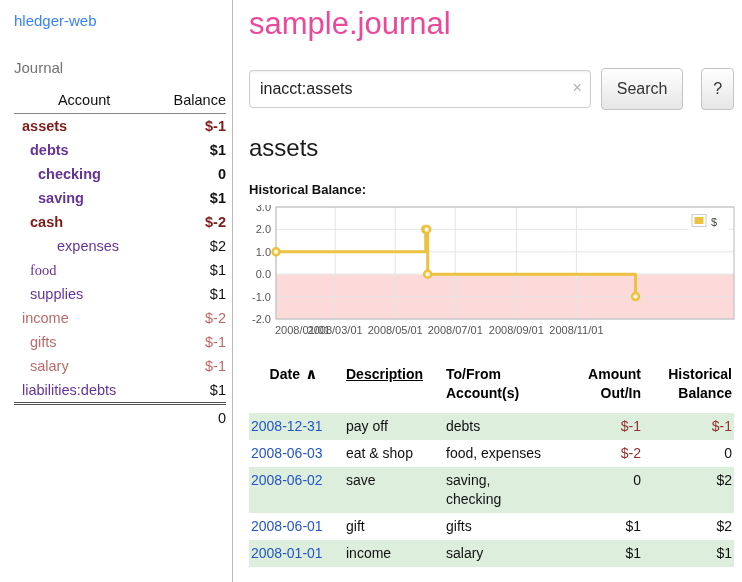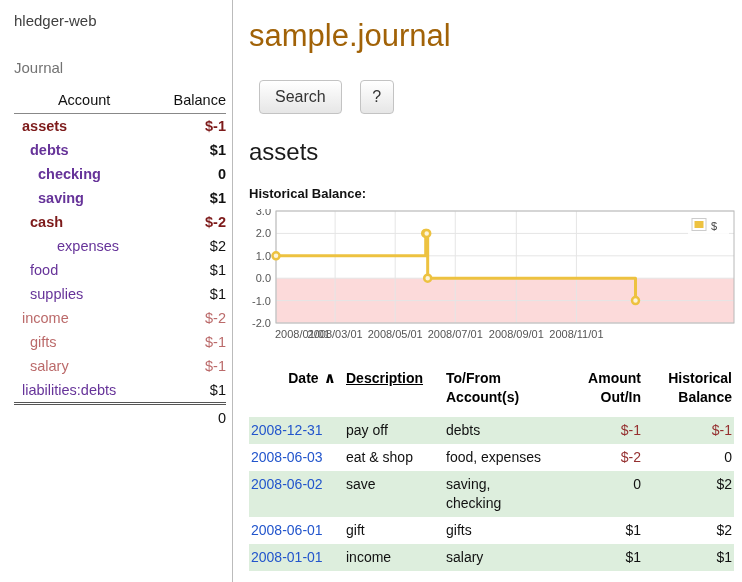--- a/index.html
+++ b/index.html
@@ -9,51 +9,51 @@
     background: #fff; color: #111; font-size: 14px;
   }
   .page { display: flex; width: 742px; height: 582px; overflow: hidden; }
 
   
   .sidebar {
     flex: 0 0 233px; width: 233px;
     border-right: 1px solid #bbb;
     padding: 12px 6px 0 14px;
   }
-  .brand { display: block; color: #404040; font-size: 15px; text-decoration: none; cursor: pointer; }
+  .brand { display: block; color: #3b82f6; font-size: 15px; text-decoration: none; cursor: pointer; }
   .journal-link { display: block; margin-top: 30px; color: #737373; font-size: 15px; text-decoration: none; cursor: pointer; }
   table.accounts { width: 100%; border-collapse: collapse; margin-top: 14px; font-size: 14.5px; }
   table.accounts th {
     font-weight: normal; text-align: center; color: #111;
     border-bottom: 1px solid #888; padding: 2px 0 5px;
   }
   table.accounts th.bal-h { text-align: right; }
   table.accounts td { padding: 3px 0; line-height: 18px; white-space: nowrap; }
   td.bal { text-align: right; }
   tr.total-row td { border-top: 3px double #555; padding-top: 4px; }
   a.acct { text-decoration: none; cursor: pointer; }
   .c-purple { color: #663399; }
   .c-maroon { color: #7d1a1a; }
   .c-rose   { color: #bb6a6a; }
   .c-black  { color: #111; }
   .bold { font-weight: bold; }
 
   
   main { flex: 1; padding: 2px 8px 0 16px; overflow: hidden; }
-  h1 { font-size: 31px; font-weight: normal; color: #a16207; margin: 16px 0 26px; }
+  h1 { font-size: 31px; font-weight: normal; color: #ec4899; margin: 4px 0 26px; }
   .searchbar { display: flex; align-items: center; margin-bottom: 24px; }
   .search-wrap { position: relative; width: 358px; }
   .search-wrap input {
     width: 100%; height: 38px; border: 1px solid #ccc; border-radius: 4px;
     padding: 6px 28px 6px 10px; font-size: 16px; font-family: inherit; color: #222;
     box-shadow: inset 0 1px 2px rgba(0,0,0,0.06);
   }
   .clear { position: absolute; right: 9px; top: 9px; color: #b3b3b3; font-size: 16px; cursor: pointer; }
   .btn {
-    height: 34px; margin-left: 10px; padding: 0 15px; font-size: 16px; font-family: inherit;
+    height: 42px; margin-left: 10px; padding: 0 15px; font-size: 16px; font-family: inherit;
     color: #333; background: linear-gradient(#ffffff, #e6e6e6);
     border: 1px solid #c3c3c3; border-radius: 4px; cursor: pointer;
   }
   .btn.help { margin-left: 18px; width: 34px; padding: 0; }
   h2 { font-size: 24px; font-weight: normal; color: #1a1a1a; margin: 0 0 20px; }
   .chart-title { font-size: 13px; font-weight: bold; margin: 0 0 8px; }
   #chart { width: 487px; height: 134px; }
 
   
   table.register { width: 100%; border-collapse: collapse; margin-top: 26px; table-layout: fixed; }
@@ -112,21 +112,21 @@
           </tr>
           <tr>
             <td style="padding-left: 16px;"><a class="acct c-maroon bold">cash</a></td>
             <td class="bal c-maroon bold">$-2</td>
           </tr>
           <tr>
             <td style="padding-left: 8px; text-align: center;"><a class="acct c-purple">expenses</a></td>
             <td class="bal c-black">$2</td>
           </tr>
           <tr>
-            <td style="padding-left: 16px;"><a class="acct c-purple">food</a></td>
+            <td style="padding-left: 16px; font-family: Liberation Serif, serif;"><a class="acct c-purple">food</a></td>
             <td class="bal c-black">$1</td>
           </tr>
           <tr>
             <td style="padding-left: 16px;"><a class="acct c-purple">supplies</a></td>
             <td class="bal c-black">$1</td>
           </tr>
           <tr>
             <td style="padding-left: 8px;"><a class="acct c-rose">income</a></td>
             <td class="bal c-rose">$-2</td>
           </tr>
@@ -149,20 +149,24 @@
           <td class="bal c-black">0</td>
         </tr>
       </tfoot>
     </table>
   </aside>
 
   <main>
     <h1>sample.journal</h1>
 
     <div class="searchbar">
+      <div class="search-wrap">
+        <input type="text" value="inacct:assets" style="">
+        <span class="clear">×</span>
+      </div>
       <button type="button" class="btn">Search</button>
       <button type="button" class="btn help">?</button>
     </div>
 
     <h2>assets</h2>
 
     <div class="chart-title">Historical Balance:</div>
     <div id="chart"><svg width="487" height="134">
           <rect x="27" y="69.2" width="458" height="44.8" fill="#fcdada"></rect>
           <line x1="27" x2="485" y1="2" y2="2" stroke="#e5e5e5"></line>
@@ -198,21 +202,21 @@
           <circle cx="386.505376344086" cy="91.60000000000001" r="3.5" fill="#fdf4d9" stroke="#edc240" stroke-width="2.5"></circle>
           <rect x="439" y="7" width="41" height="18" fill="rgba(255,255,255,0.85)"></rect>
           <rect x="443" y="9.5" width="14" height="12" fill="#fff" stroke="#ccc"></rect>
           <rect x="445.5" y="12" width="9" height="7" fill="#edc240"></rect>
           <text x="462" y="20.5" font-size="11" fill="#444">$</text>
         </svg></div>
 
     <table class="register">
       <thead id="register-head">
           <tr>
-            <th style="text-align: right;">Date<span class="sort"> ∧</span></th>
+            <th style="text-align: center;">Date<span class="sort"> ∧</span></th>
             <th style="text-align: left; text-decoration: underline;">Description</th>
             <th style="text-align: left;">To/From<br>Account(s)</th>
             <th style="text-align: right;">Amount<br>Out/In</th>
             <th style="text-align: right;">Historical<br>Balance</th>
           </tr>
         </thead>
       <tbody id="register-body">
           <tr class="shaded">
             <td><a class="date">2008-12-31</a></td>
             <td>pay off</td>

